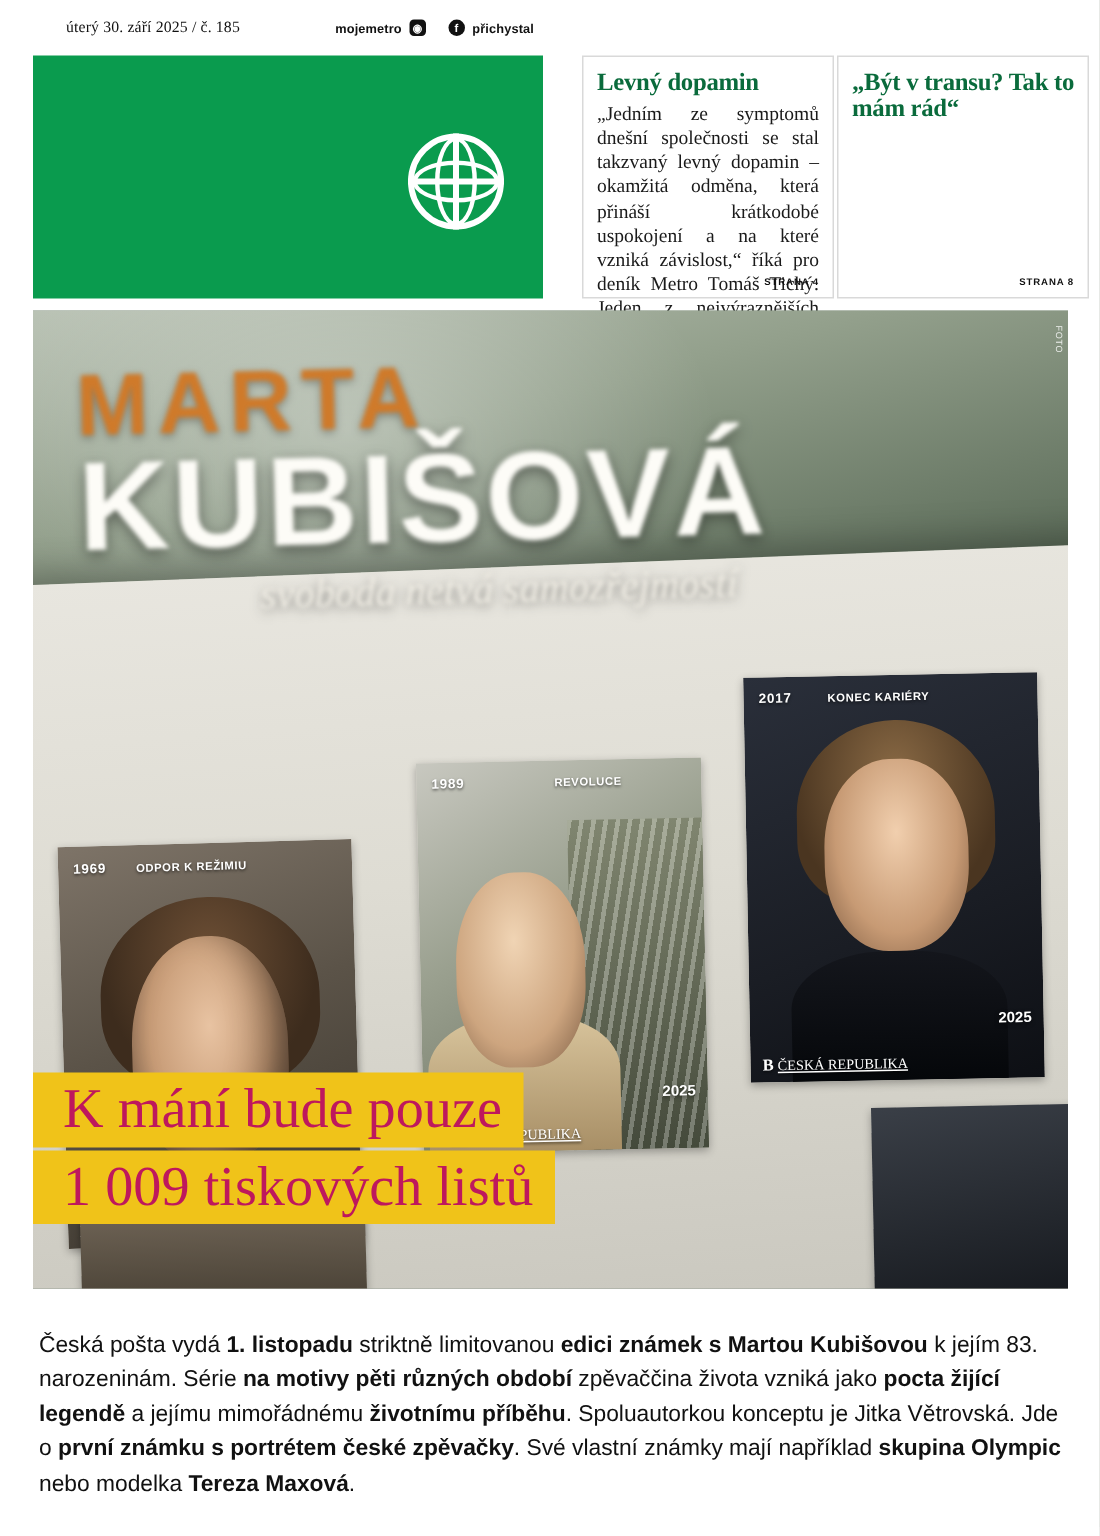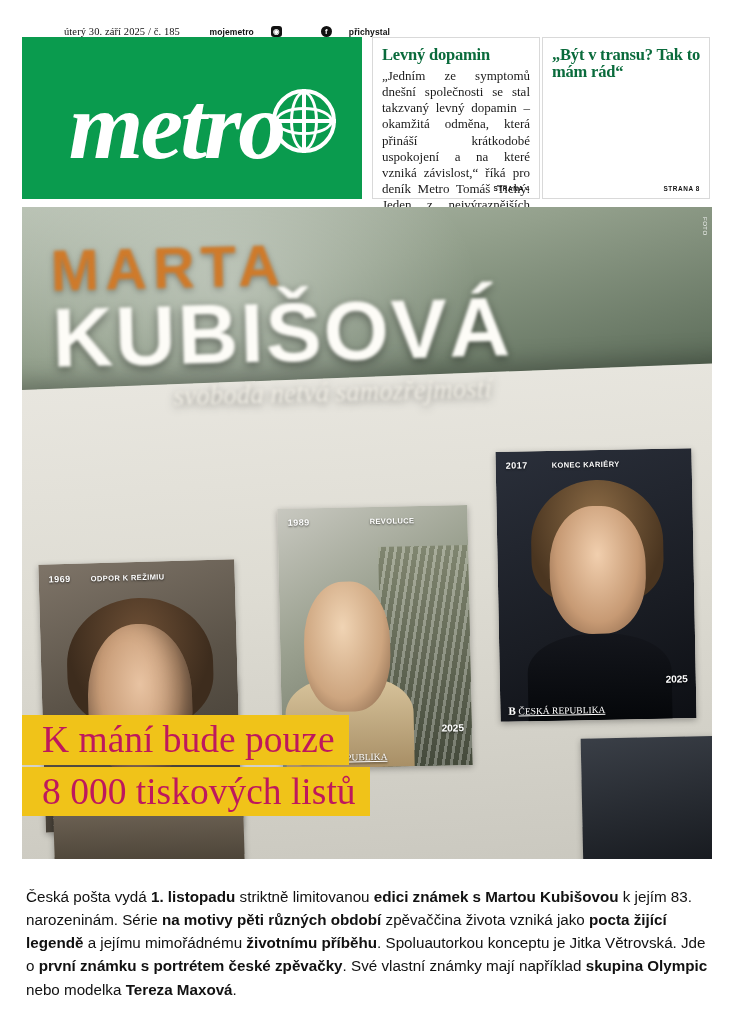--- a/index.html
+++ b/index.html
@@ -29,36 +29,35 @@
     left: 0; top: 0;
     width: 733px;
     height: 37px;
     display: flex;
     align-items: center;
   }
   .topbar-left {
     width: 362px;
     height: 37px;
     display: flex;
-    align-items: flex-end;
-    padding-left: 30px;
+    align-items: center;
+    padding-left: 44px;
     box-sizing: border-box;
     font-family: "Liberation Serif", serif;
     font-size: 10.5px;
     color: #111;
     letter-spacing: .1px;
-    margin-left: 34px;
   }
   .topbar-date { white-space: nowrap; }
 
   .topbar-social {
     margin-left: auto;
     display: flex;
     align-items: center;
-    gap: 17px;
+    gap: 5px;
     padding-right: 6px;
     font-family: "Liberation Sans", sans-serif;
     font-size: 8.5px;
     font-weight: bold;
     color: #111;
   }
   .soc-ico {
     width: 11px; height: 11px;
     border-radius: 3px;
     background: #111;
@@ -137,20 +136,21 @@
 
   .teaser {
     position: absolute;
     top: 0;
     width: 168px;
     height: 162px;
     border: 1px solid #d9d9d9;
     box-sizing: border-box;
     padding: 8px 9px 6px 9px;
     background: #fff;
+    margin-left: 16px;
   }
   .teaser.t1 { left: 372px; }
   .teaser.t2 { left: 542px; }
   .teaser h2 {
     margin: 0 0 5px 0;
     font-family: "Liberation Serif", serif;
     font-weight: bold;
     font-size: 16.5px;
     line-height: 1.04;
     color: #0a6b3c;
@@ -420,21 +420,20 @@
         <span class="soc-gap"></span>
         <span class="soc-ico fb">f</span>
         <span>přichystal</span>
       </span>
     </div>
   </div>
 
   <div class="headwrap">
 
     <div class="masthead">
-      <span class="metro-word">metro</span>
       <span class="globe">
         <span class="globe-m1"></span>
         <span class="globe-m2"></span>
       </span>
     </div>
 
     <div class="teaser t1">
       <h2>Levný dopamin</h2>
       <p>„Jedním ze symptomů dnešní společnosti se stal takzvaný levný dopamin – okamžitá odměna, která přináší krátkodobé uspokojení a na které vzniká závislost,“ říká pro deník Metro Tomáš Tichý. Jeden z nejvýraznějších českých malířů střední generace přichystal novou výstavu, která začne příští čtvrtek.</p>
       <span class="strana">STRANA 4</span>
@@ -500,19 +499,19 @@
       </span>
     </div>
 
     <div class="stamp s4"></div>
 
     <span class="photo-credit">FOTO</span>
   </div>
 
   <div class="headline">
     <span class="hl">K mání bude pouze</span>
-    <span class="hl hl2">8 000 tiskových listů</span>
+    <span class="hl hl2">1 009 tiskových listů</span>
   </div>
 
   <p class="lead"><span>Česká pošta vydá </span><b>1. listopadu</b><span> striktně limitovanou </span><b>edici známek s Martou Kubišovou</b><span> k jejím 83. narozeninám. Série </span><b>na motivy pěti různých období</b><span> zpěvaččina života vzniká jako </span><b>pocta žijící legendě</b><span> a jejímu mimořádnému </span><b>životnímu příběhu</b><span>. Spoluautorkou konceptu je Jitka Větrovská. Jde o </span><b>první známku s portrétem české zpěvačky</b><span>. Své vlastní známky mají například </span><b>skupina Olympic</b><span> nebo modelka </span><b>Tereza Maxová</b><span>.</span></p>
 
   <div class="bottom-rule"></div>
 </div>
 
 </body></html>

